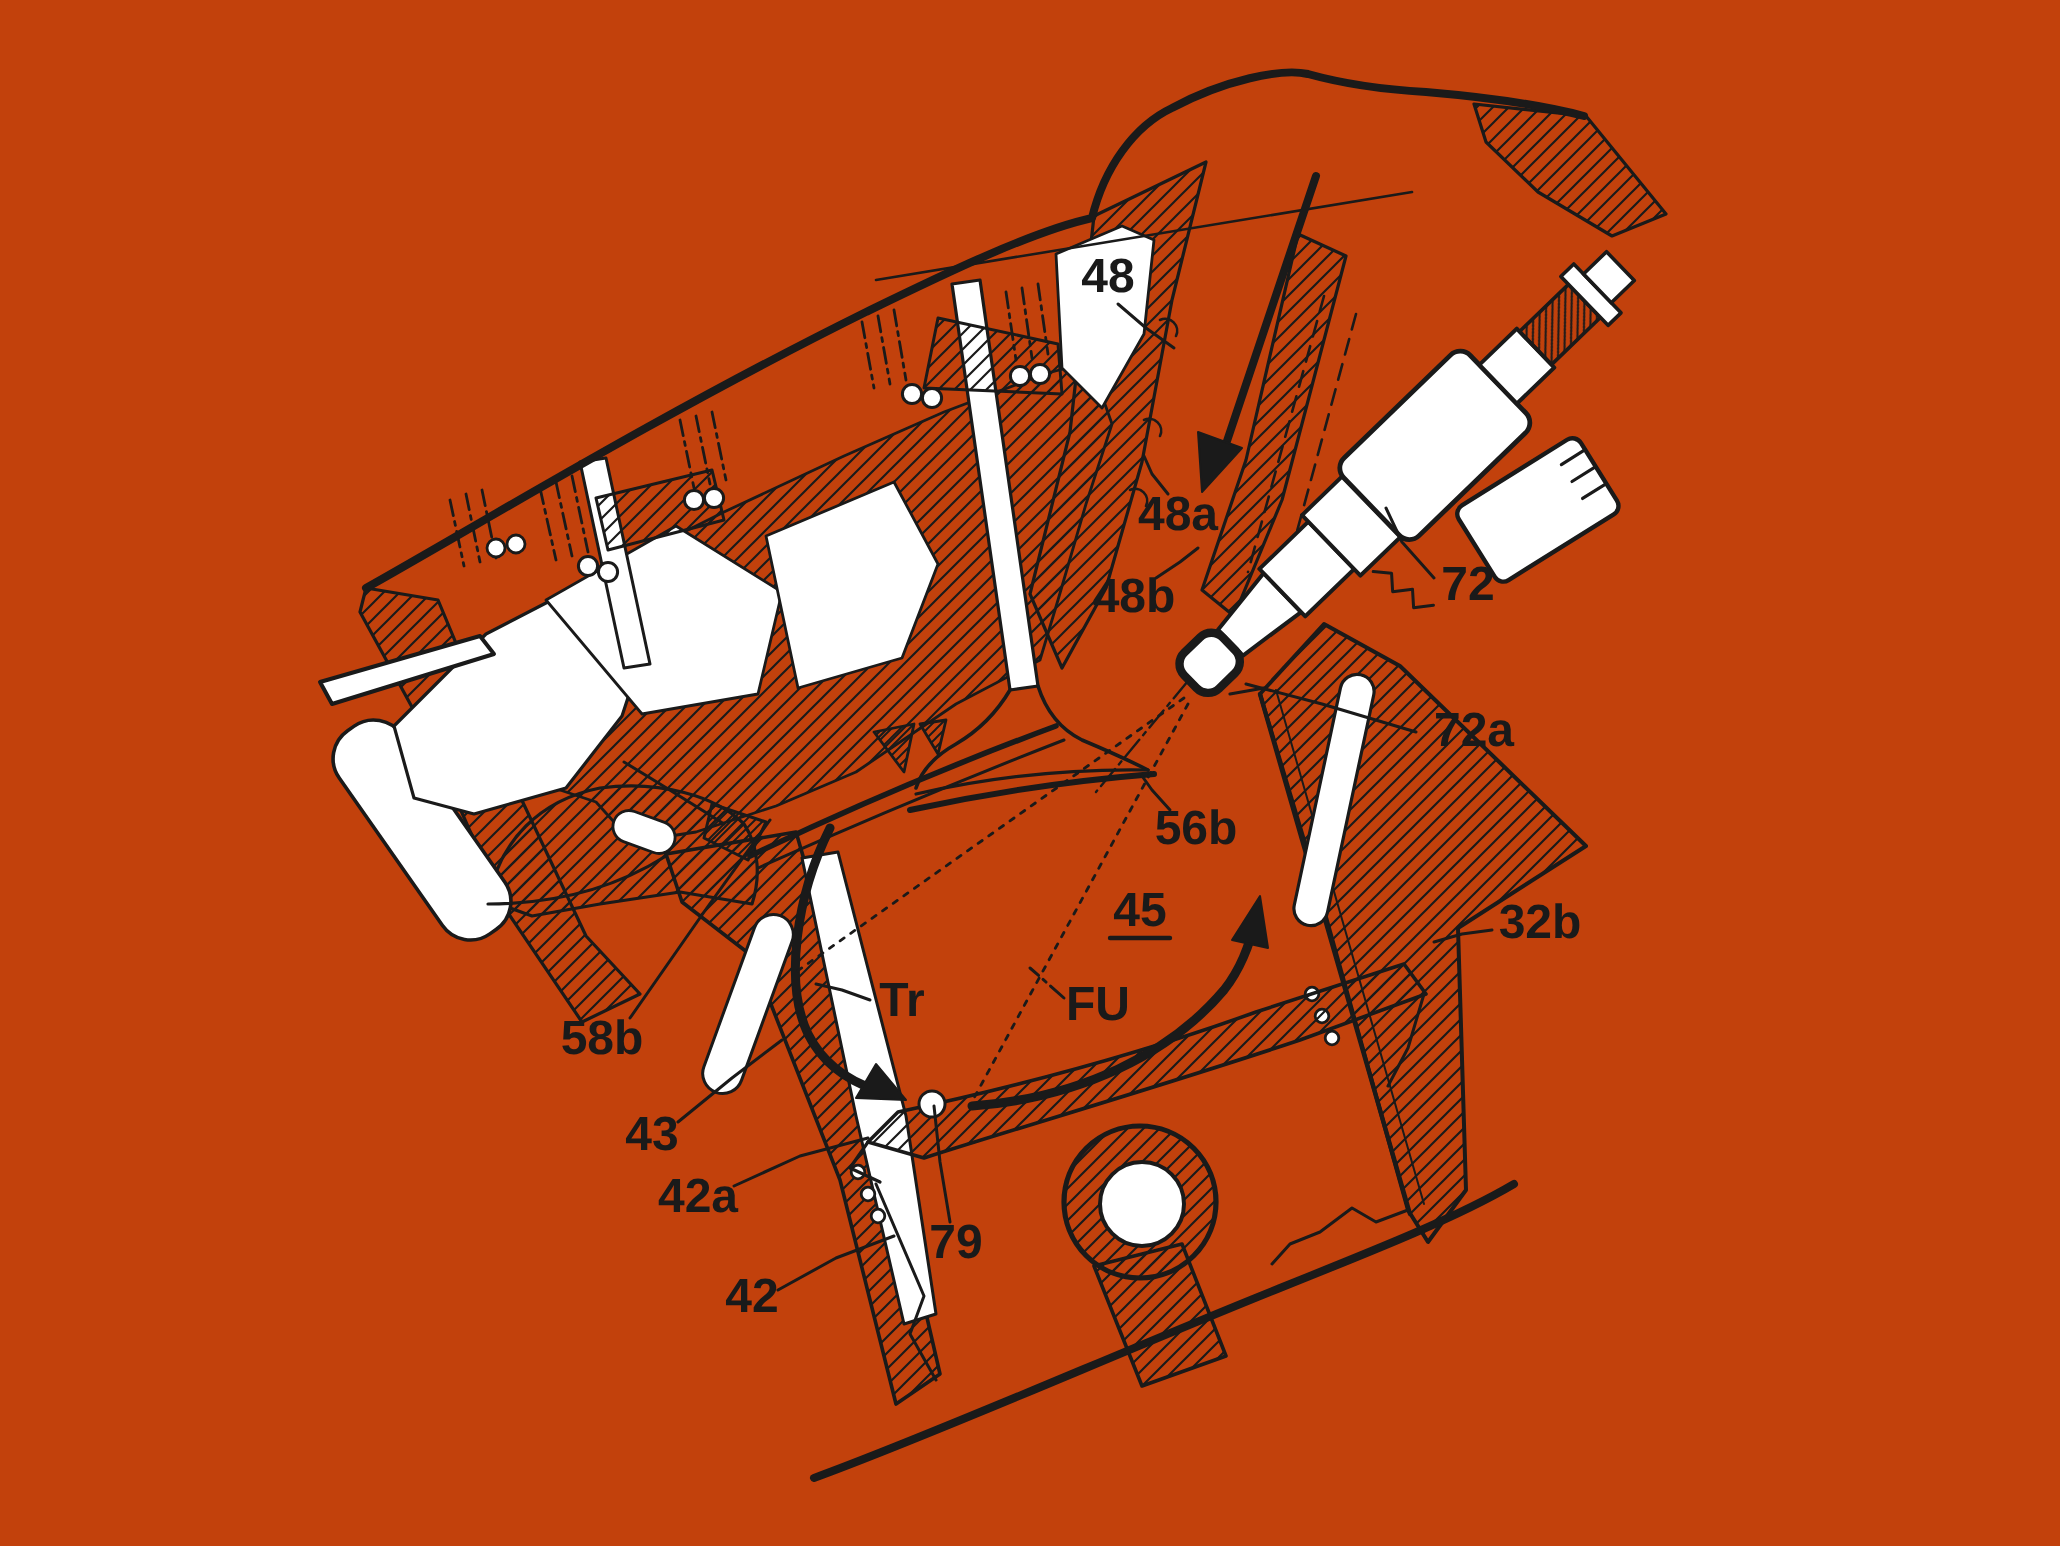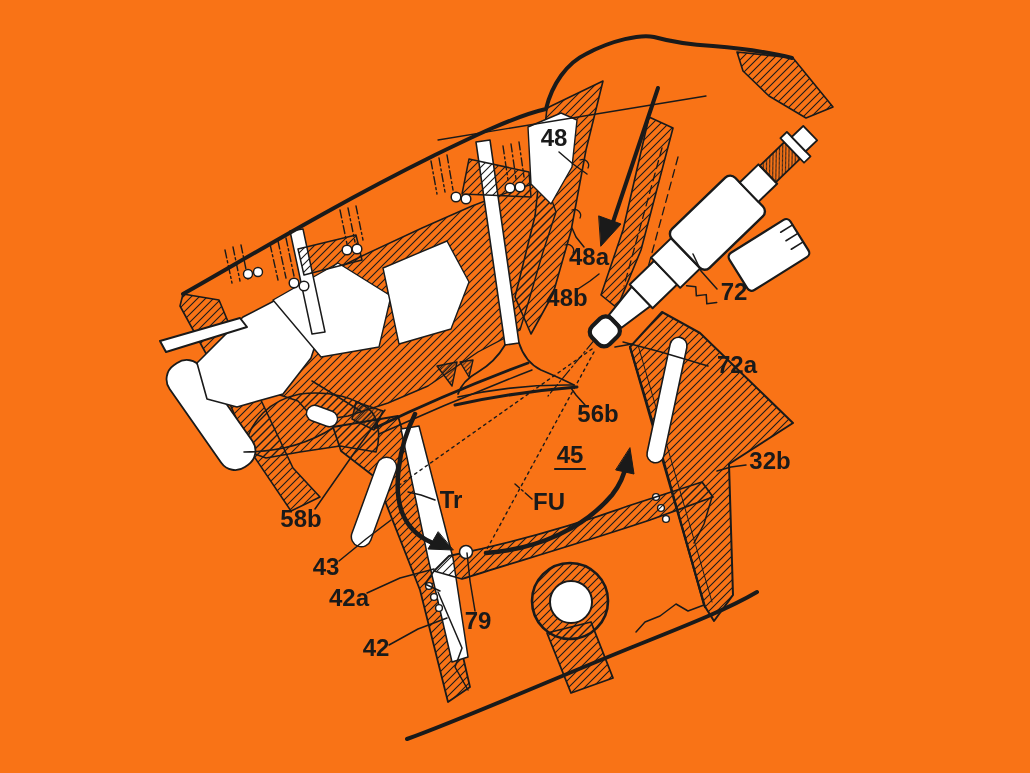--- a/index.html
+++ b/index.html
@@ -1,16 +1,16 @@
 <!DOCTYPE html>
 <html><head>
 <meta charset="utf-8">
 <style>
   html,body{margin:0;padding:0;background:#ffffff;}
-  #stage{position:relative;width:1030px;height:773px;background:#f97316;overflow:hidden;
+  #stage{position:relative;width:1030px;height:773px;background:#c2410c;overflow:hidden;
          font-family:"Liberation Sans", sans-serif;}
   svg{display:block}
   .lbl{font-family:"Liberation Sans", sans-serif;font-weight:700;font-size:24px;fill:#1a1a1a;}
 </style>
 </head>
 <body>
 
 <div id="stage">
 <svg id="fig" viewBox="0 0 1030 773" width="1030" height="773">
   <defs>

